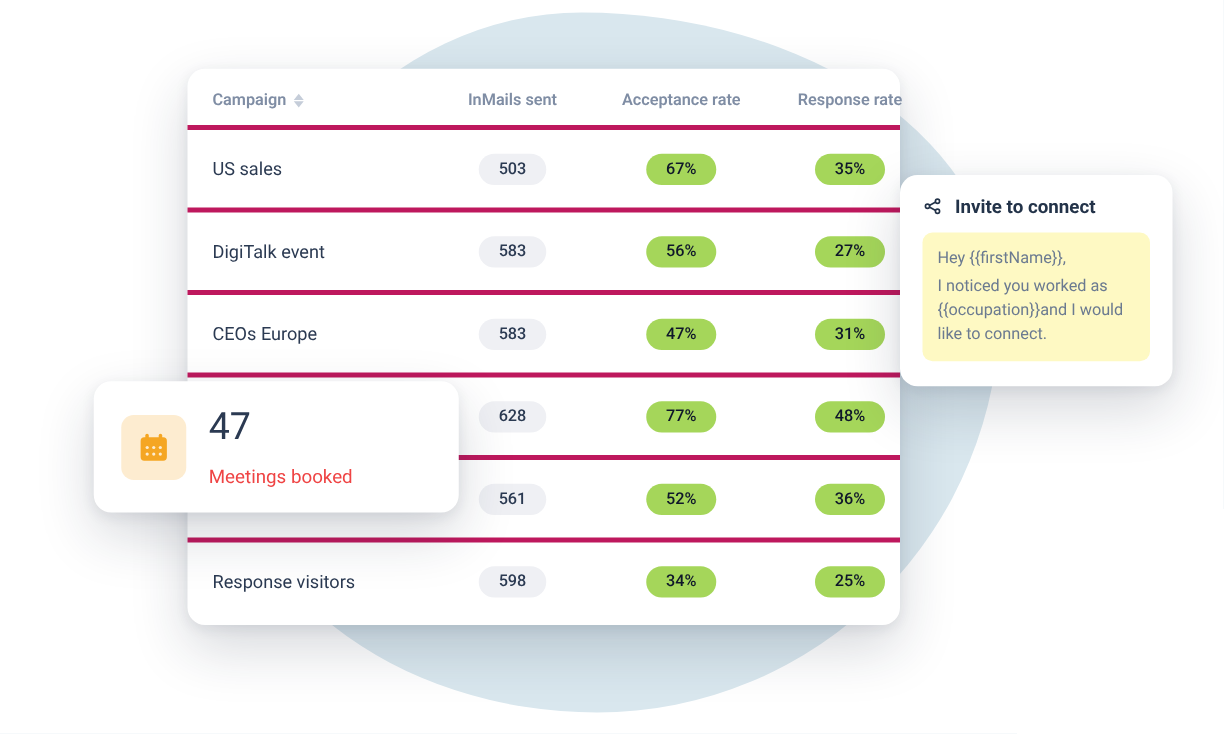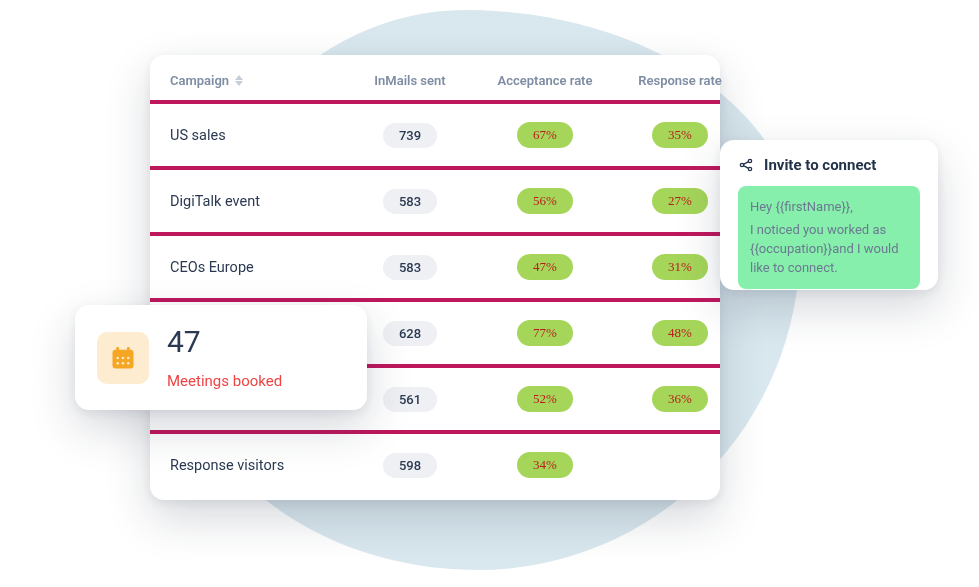--- a/index.html
+++ b/index.html
@@ -84,21 +84,21 @@
 .pill {
   display: inline-block;
   padding: 5px 16px;
   border-radius: 999px;
   font-size: 13px;
   font-weight: 500;
   text-align: center;
   min-width: 48px;
 }
 .pill-gray { background: #eff0f4; color: #2b3a52; }
-.pill-green { background: #a5d65a; color: #b91c1c; font-family: Liberation Serif, serif; }
+.pill-green { background: #a5d65a; color: #0f172a; }
 .center-cell { text-align: center; }
 
 .meetings-card {
   top: 305px;
   left: 75px;
   width: 292px;
   padding: 20px 22px;
   display: flex;
   align-items: center;
   gap: 18px;
@@ -120,35 +120,35 @@
 .meetings-text .label {
   font-size: 15px;
   color: #ef4444;
   margin-top: 14px;
 }
 
 .invite-card {
   top: 140px;
   left: 720px;
   width: 218px;
-  padding: 16px 18px 1px 18px;
+  padding: 16px 18px 20px 18px;
 }
 .invite-header {
   display: flex;
   align-items: center;
   gap: 10px;
   margin-bottom: 12px;
 }
 .invite-title {
   font-size: 15px;
   font-weight: 700;
   color: #233349;
 }
 .invite-body {
-  background: #86efac;
+  background: #fef9c3;
   border-radius: 8px;
   padding: 12px 12px;
   color: #6b7a90;
   font-size: 13px;
   line-height: 1.45;
 }
 .invite-body p { margin-bottom: 4px; }
 .invite-body p:last-child { margin-bottom: 0; }
 
 </style>
@@ -172,21 +172,21 @@
     <div class="th center">
       <span>Acceptance rate</span>
     </div>
     <div class="th center">
       <span>Response rate</span>
     </div>
   </div>
   <div class="tbody">
     <div class="trow">
       <div class="campaign-name">US sales</div>
-      <div class="center-cell"><span class="pill pill-gray">739</span></div>
+      <div class="center-cell"><span class="pill pill-gray">503</span></div>
       <div class="center-cell"><span class="pill pill-green">67%</span></div>
       <div class="center-cell"><span class="pill pill-green">35%</span></div>
     </div>
     <div class="trow">
       <div class="campaign-name">DigiTalk event</div>
       <div class="center-cell"><span class="pill pill-gray">583</span></div>
       <div class="center-cell"><span class="pill pill-green">56%</span></div>
       <div class="center-cell"><span class="pill pill-green">27%</span></div>
     </div>
     <div class="trow">
@@ -204,20 +204,21 @@
     <div class="trow">
       <div class="campaign-name"></div>
       <div class="center-cell"><span class="pill pill-gray">561</span></div>
       <div class="center-cell"><span class="pill pill-green">52%</span></div>
       <div class="center-cell"><span class="pill pill-green">36%</span></div>
     </div>
     <div class="trow">
       <div class="campaign-name">Response visitors</div>
       <div class="center-cell"><span class="pill pill-gray">598</span></div>
       <div class="center-cell"><span class="pill pill-green">34%</span></div>
+      <div class="center-cell"><span class="pill pill-green">25%</span></div>
     </div>
   </div>
 </div>
 
 <div class="card meetings-card">
   <div class="meetings-icon-wrap">
     <svg width="28" height="28" viewBox="0 0 24 24" fill="none">
       <rect x="3" y="5" width="18" height="16" rx="2.5" fill="#f5a623"></rect>
       <rect x="6.2" y="2.5" width="2.4" height="5" rx="1.2" fill="#f5a623"></rect>
       <rect x="15.4" y="2.5" width="2.4" height="5" rx="1.2" fill="#f5a623"></rect>

